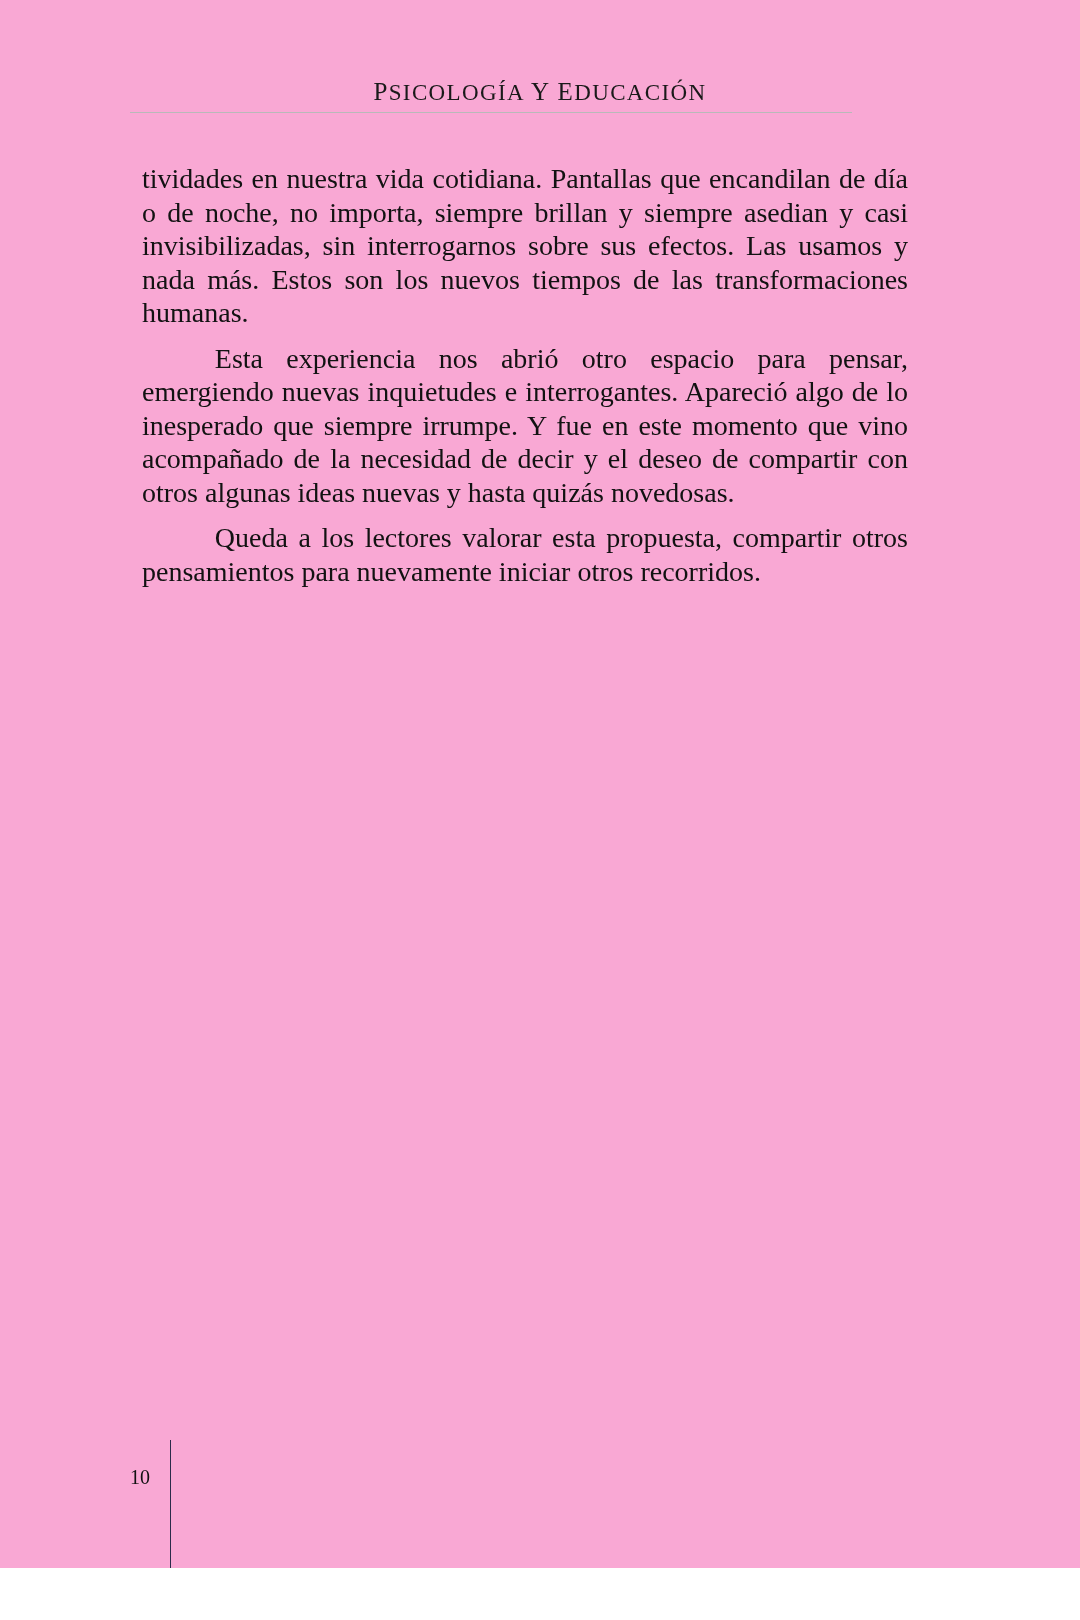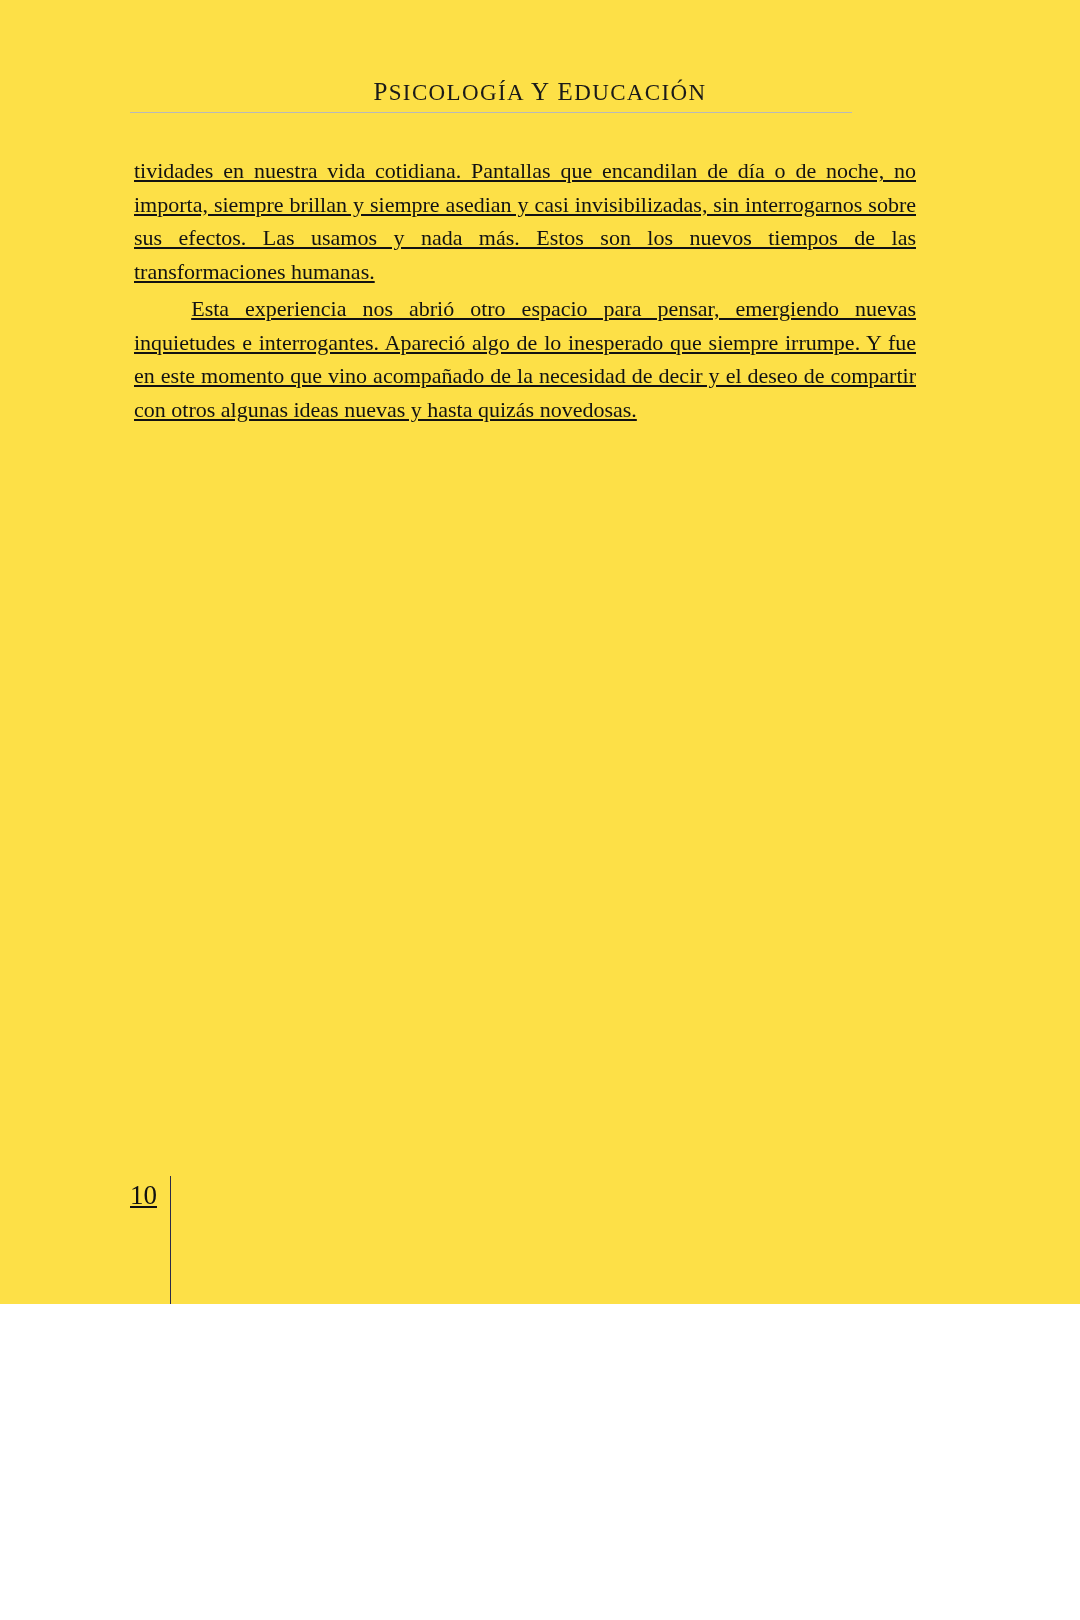--- a/index.html
+++ b/index.html
@@ -3,22 +3,22 @@
 <meta charset="utf-8">
 <style>
   html, body {
     margin: 0;
     padding: 0;
     background: #ffffff;
   }
   .page {
     position: relative;
     width: 1080px;
-    height: 1304px;
-    background: #fde047;
+    height: 1568px;
+    background: #f9a8d4;
     font-family: "Liberation Serif", "DejaVu Serif", serif;
     color: #111111;
     overflow: hidden;
   }
   .running-head {
     position: absolute;
     left: 0;
     right: 0;
     top: 78px;
     text-align: center;
@@ -37,40 +37,38 @@
     height: 1px;
     background: #b9b9b9;
   }
   .text-block {
     position: absolute;
     left: 130px;
     top: 150px;
     width: 790px;
   }
   .text-block p {
-    margin: 4px;
-    font-size: 22px;
+    margin: 12px;
+    font-size: 28px;
     line-height: 33.5px;
     text-align: justify;
     text-justify: inter-word;
     color: #121212;
     hyphens: none;
-    text-decoration: underline;
   }
   .text-block p.indent {
     text-indent: 2.6em;
   }
   .folio {
     position: absolute;
     left: 130px;
-    bottom: 95px;
-    font-size: 27px;
+    bottom: 81px;
+    font-size: 20px;
     color: #111111;
     line-height: 1;
-    text-decoration: underline;
   }
   .folio-rule {
     position: absolute;
     left: 170px;
     bottom: 0px;
     width: 1px;
     height: 128px;
     background: #2b2b4a;
   }
 </style>
@@ -79,19 +77,20 @@
 
 <div class="page">
 
   <div class="running-head"><span class="smallcaps-first">P</span><span>SICOLOGÍA</span> <span class="smallcaps-first">Y</span><span></span> <span class="smallcaps-first">E</span><span>DUCACIÓN</span></div>
 
   <div class="head-rule"></div>
 
   <div class="text-block">
     <p>tividades en nuestra vida cotidiana. Pantallas que encandilan de día o de noche, no importa, siempre brillan y siempre asedian y casi invisibilizadas, sin interrogarnos sobre sus efectos. Las usamos y nada más. Estos son los nuevos tiempos de las transformaciones humanas.</p>
     <p class="indent">Esta experiencia nos abrió otro espacio para pensar, emergiendo nuevas inquietudes e interrogantes. Apareció algo de lo inesperado que siempre irrumpe. Y fue en este momento que vino acompañado de la necesidad de decir y el deseo de compartir con otros algunas ideas nuevas y hasta quizás novedosas.</p>
+    <p class="indent">Queda a los lectores valorar esta propuesta, compartir otros pensamientos para nuevamente iniciar otros recorridos.</p>
   </div>
 
   <div class="folio">10</div>
 
   <div class="folio-rule"></div>
 
 </div>
 
 </body></html>

